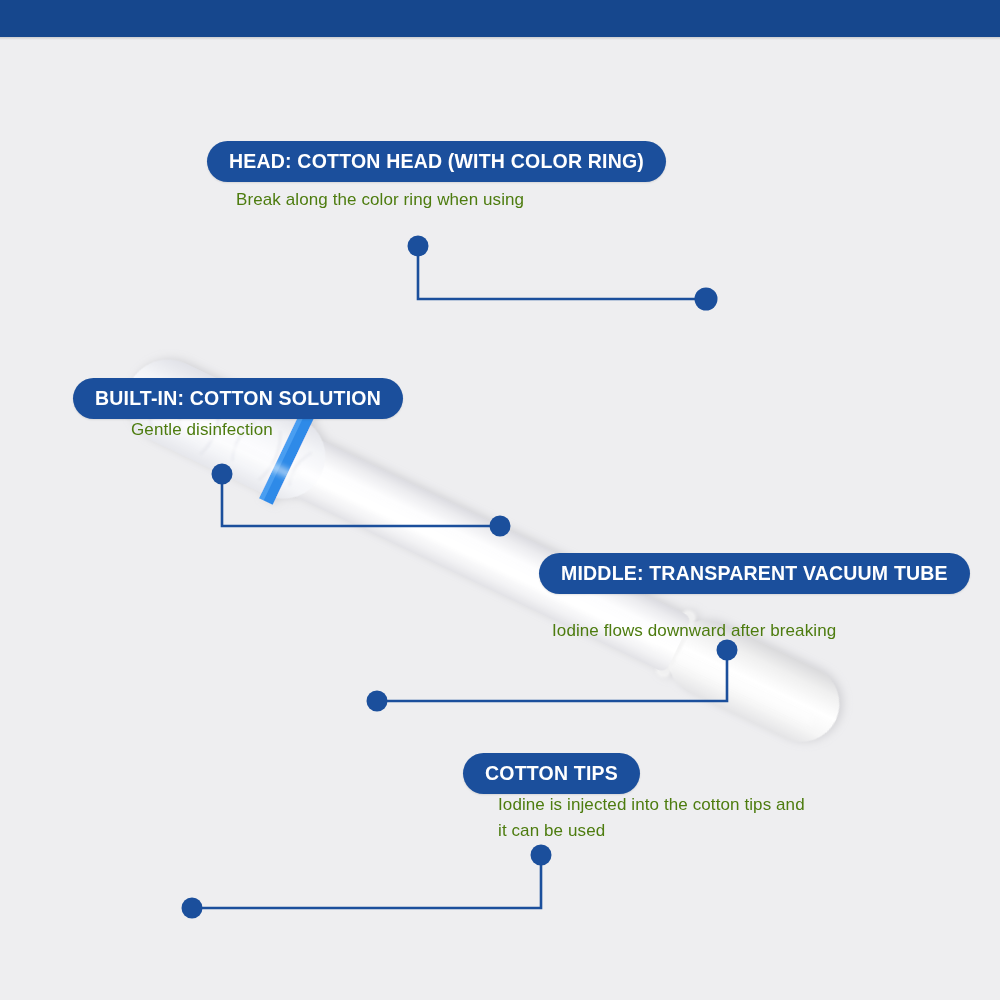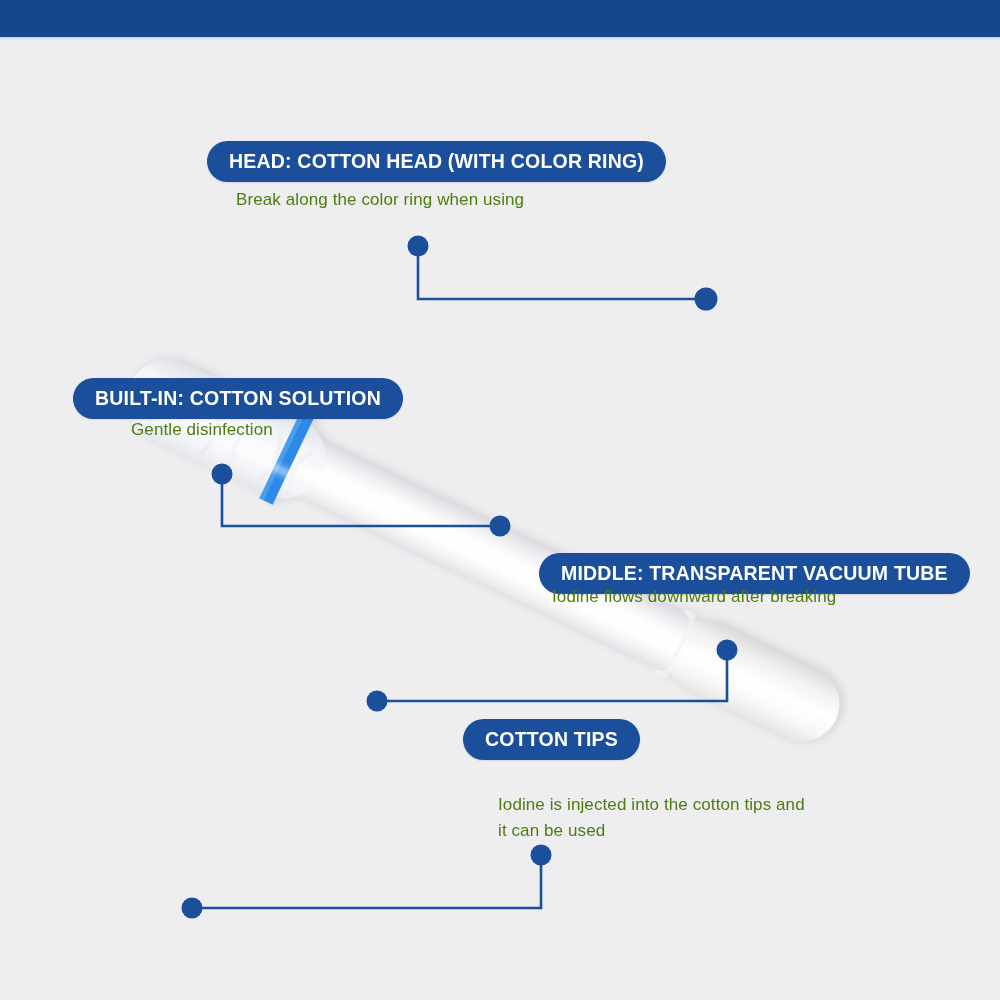--- a/index.html
+++ b/index.html
@@ -194,22 +194,22 @@
     <div class="subtext" style="left:236px; top:187px; width:420px;">Break along the color ring when using</div>
   </div>
 
   <div class="callout">
     <div class="pill" style="left:73px; top:378px;">BUILT-IN: COTTON SOLUTION</div>
     <div class="subtext" style="left:131px; top:409px; width:320px;margin-top:8px;">Gentle disinfection</div>
   </div>
 
   <div class="callout">
     <div class="pill" style="left:539px; top:553px;">MIDDLE: TRANSPARENT VACUUM TUBE</div>
-    <div class="subtext" style="left:552px; top:584px; width:400px;">Iodine flows downward after breaking</div>
-  </div>
-
-  <div class="callout">
-    <div class="pill" style="left:463px; top:719px;text-align:center;">COTTON TIPS</div>
+    <div class="subtext" style="left:552px; top:618px; width:400px;">Iodine flows downward after breaking</div>
+  </div>
+
+  <div class="callout">
+    <div class="pill" style="left:463px; top:753px;text-align:center;">COTTON TIPS</div>
     <div class="subtext" style="left:498px; top:792px; width:430px;">Iodine is injected into the cotton tips and
 it can be used</div>
   </div>
 
 </div>
 
 </body></html>

